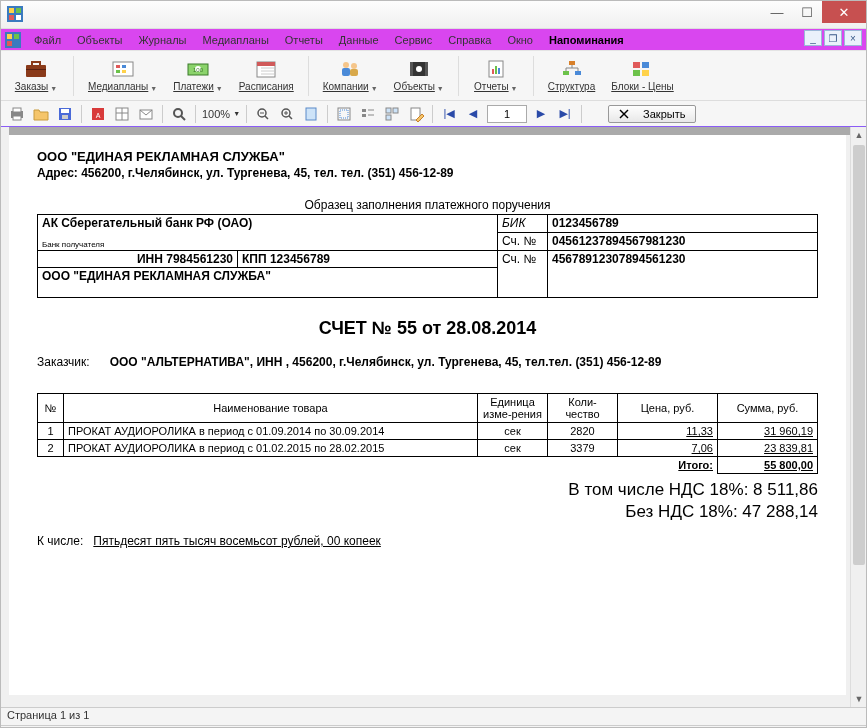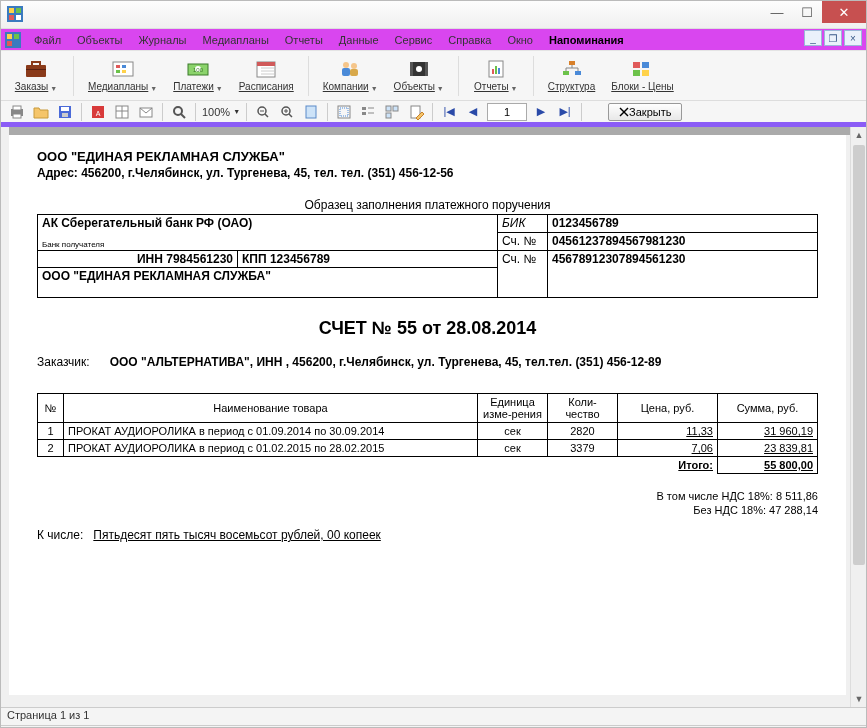--- a/index.html
+++ b/index.html
@@ -59,27 +59,27 @@
 .tbtn-row { display:flex; align-items:flex-end; }
 .tsep { width:1px; height:40px; background:#ddd; margin:0 4px; }
 
 .toolbar2 {
   height: 26px;
   background:#f6f6f6;
   display:flex;
   align-items:center;
   padding:0 6px;
   gap:4px;
-  border-bottom:5px solid #8b5cf6;
+  border-bottom:1px solid #8b5cf6;
 }
 .tb2btn { width:20px; height:20px; display:flex; align-items:center; justify-content:center; }
 .tb2sep { width:1px; height:18px; background:#ccc; margin:0 2px; }
 .zoom-box { display:flex; align-items:center; font-size:11px; color:#333; }
 .page-input { width:40px; height:18px; border:1px solid #aaa; text-align:center; font-size:11px; }
-.close-btn { border:1px solid #999; background:linear-gradient(#fefefe,#e8e8e8); padding:2px 10px; font-size:11px; margin-left:20px; border-radius:2px; display:inline-flex; align-items:center; gap:0; }
+.close-btn { border:1px solid #999; background:linear-gradient(#fefefe,#e8e8e8); padding:2px 10px; font-size:11px; margin-left:20px; border-radius:2px; display:inline-flex; align-items:center; gap:14px; }
 
 .viewer {
   height: 580px;
   background:#f0f0f0;
   position:relative;
   overflow:hidden;
 }
 .page-shadow-top { height:8px; background:#aaa; margin:0 16px 0 8px; }
 .page {
   background:#fff;
@@ -108,21 +108,21 @@
 .customer-row .lbl { }
 .customer-row .val { font-weight:bold; }
 
 table.items { border-collapse:collapse; width:100%; font-size:11px; margin-top:24px; }
 table.items th, table.items td { border:1px solid #000; padding:2px 4px; }
 table.items th { font-weight:normal; text-align:center; }
 table.items td.num { text-align:center; width:26px; }
 table.items td.c { text-align:center; }
 table.items td.r { text-align:right;text-decoration:underline; }
 
-.totals { font-size:11px; margin-top:16px; }
+.totals { font-size:17px; margin-top:6px; }
 .totals .row { display:flex; justify-content:flex-end; gap:10px; margin-top:2px; }
 .itogo-row td { font-weight:bold; }
 
 .pay-line { font-size:12px; margin-top:12px; }
 .pay-line .u { text-decoration:underline; }
 
 .statusbar { height:18px; background:#f4f4f4; border-top:1px solid #ccc; font-size:11px; padding:1px 6px; color:#333; }
 
 .tabs { height:22px; background:#f4f4f4; border-top:1px solid #ccc; display:flex; align-items:center; padding:0 4px; gap:6px; }
 .tab { display:flex; align-items:center; gap:4px; padding:2px 8px; font-size:11px; border:1px solid transparent; }
@@ -426,21 +426,21 @@
       </span>
     <span>Закрыть</span>
   </button>
 </div>
 
 <div class="viewer">
   <div class="page-shadow-top"></div>
   <div class="page">
 
     <div class="org">ООО "ЕДИНАЯ РЕКЛАМНАЯ СЛУЖБА"</div>
-    <div class="addr">Адрес: 456200, г.Челябинск, ул. Тургенева, 45, тел. тел. (351) 456-12-56</div>
+    <div class="addr">Адрес: 456200, г.Челябинск, ул. Тургенева, 45, тел. тел. (351) 456-12-89</div>
 
     <div class="sample">Образец заполнения платежного поручения</div>
 
     <table class="bank">
       <tbody>
           <tr>
         <td colspan="2" rowspan="2" style="height:34px;margin-top:25px;">
           <div style="font-weight:bold;">АК Сберегательный банк РФ (ОАО)</div>
           <div class="small" style="margin-top:10px;">Банк получателя</div>
         </td>

